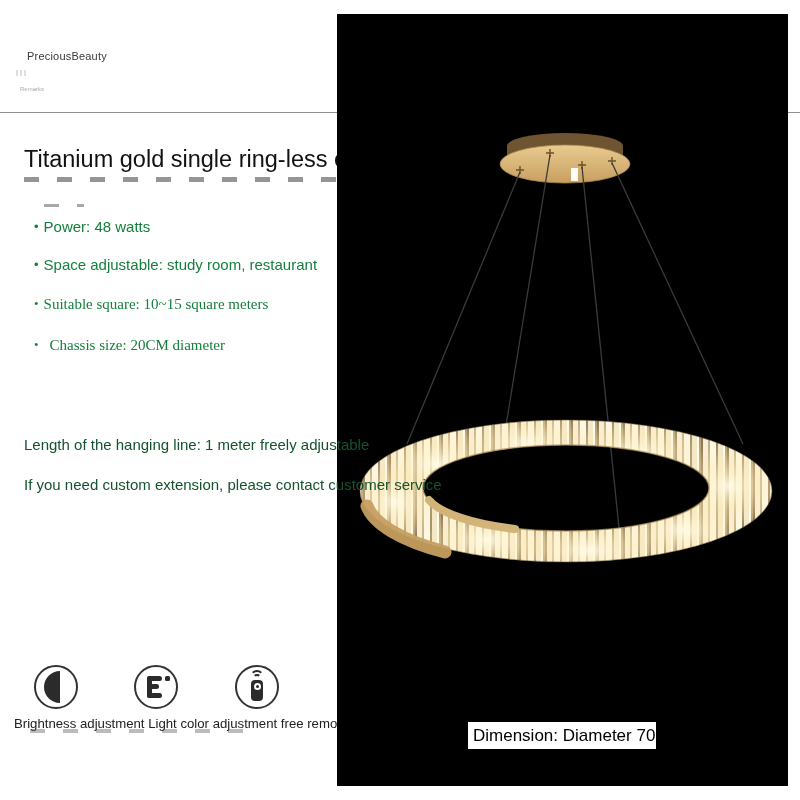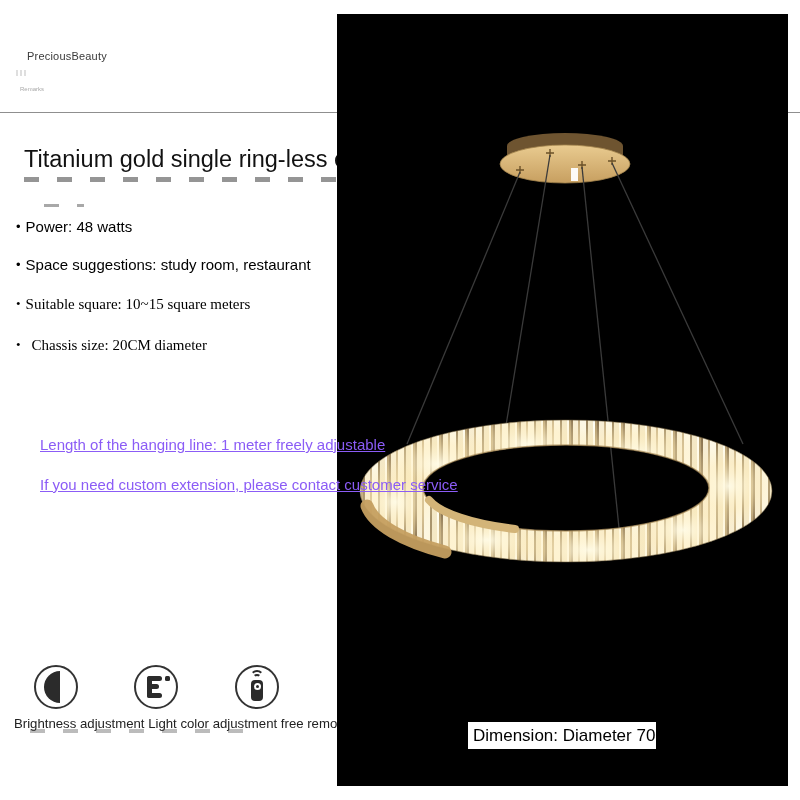--- a/index.html
+++ b/index.html
@@ -16,30 +16,30 @@
     background:repeating-linear-gradient(90deg,#c9c9c9 0 2px,transparent 2px 4px);opacity:.6;}
   .divider{position:absolute;left:0;top:112px;width:100%;height:1px;background:#8f8f8f;z-index:1;}
 
   .title{position:absolute;left:24px;top:146px;font-size:23.5px;color:#111;white-space:nowrap;z-index:1;}
   .clipped-row{position:absolute;height:5px;z-index:1;
     background:repeating-linear-gradient(90deg,#3e3e3e 0 15px,transparent 15px 33px);}
   .clip-a{left:24px;top:177px;width:312px;opacity:.55;}
   .clip-b{left:44px;top:204px;width:40px;height:3px;opacity:.45;}
   .clip-c{left:30px;top:729px;width:215px;height:4px;opacity:.35;}
 
-  .spec{position:absolute;left:16px;font-size:15px;color:#000000;white-space:nowrap;z-index:1;}
+  .spec{position:absolute;left:34px;font-size:15px;color:#15803d;white-space:nowrap;z-index:1;}
   .spec .dot{font-size:13px;margin-right:5px;vertical-align:1px;}
   .spec.sp-0{top:218px;}
   .spec.sp-1{top:256px;}
   .spec.sp-2{top:296px;font-family:Liberation Serif, serif;}
   .spec.sp-3{top:337px;font-family:Liberation Serif, serif;}
   .spec.sp-3 .dot{margin-right:11px;}
 
   
-  .note{position:absolute;left:40px;font-size:15px;color:#8b5cf6;white-space:nowrap;z-index:5;text-decoration:underline;}
+  .note{position:absolute;left:24px;font-size:15px;color:#14532d;white-space:nowrap;z-index:5;}
   .note.n-0{top:436px;}
   .note.n-1{top:476px;}
 
   
   .icon-circle{position:absolute;width:44px;height:44px;border:2px solid #333;border-radius:50%;
     box-sizing:border-box;top:665px;background:#fff;z-index:1;}
   .ic-1{left:34px;} .ic-2{left:134px;} .ic-3{left:235px;}
   .icon-circle span{position:absolute;display:block;}
   
   .half-disc{left:8px;top:4px;width:16px;height:32px;background:#2b2b2b;border-radius:16px 0 0 16px;}
@@ -76,21 +76,21 @@
 <div class="divider"></div>
 
 <div class="title">Titanium gold single ring-less c</div>
 <div class="clipped-row clip-a"></div>
 <div class="clipped-row clip-b"></div>
 
 <div class="spec sp-0">
   <span class="dot">•</span><span>Power: 48 watts</span>
 </div>
 <div class="spec sp-1">
-  <span class="dot">•</span><span>Space suggestions: study room, restaurant</span>
+  <span class="dot">•</span><span>Space adjustable: study room, restaurant</span>
 </div>
 <div class="spec sp-2">
   <span class="dot">•</span><span>Suitable square: 10~15 square meters</span>
 </div>
 <div class="spec sp-3">
   <span class="dot">•</span><span>Chassis size: 20CM diameter</span>
 </div>
 
 <div class="note n-0">Length of the hanging line: 1 meter freely adjustable</div>
 <div class="note n-1">If you need custom extension, please contact customer service</div>

